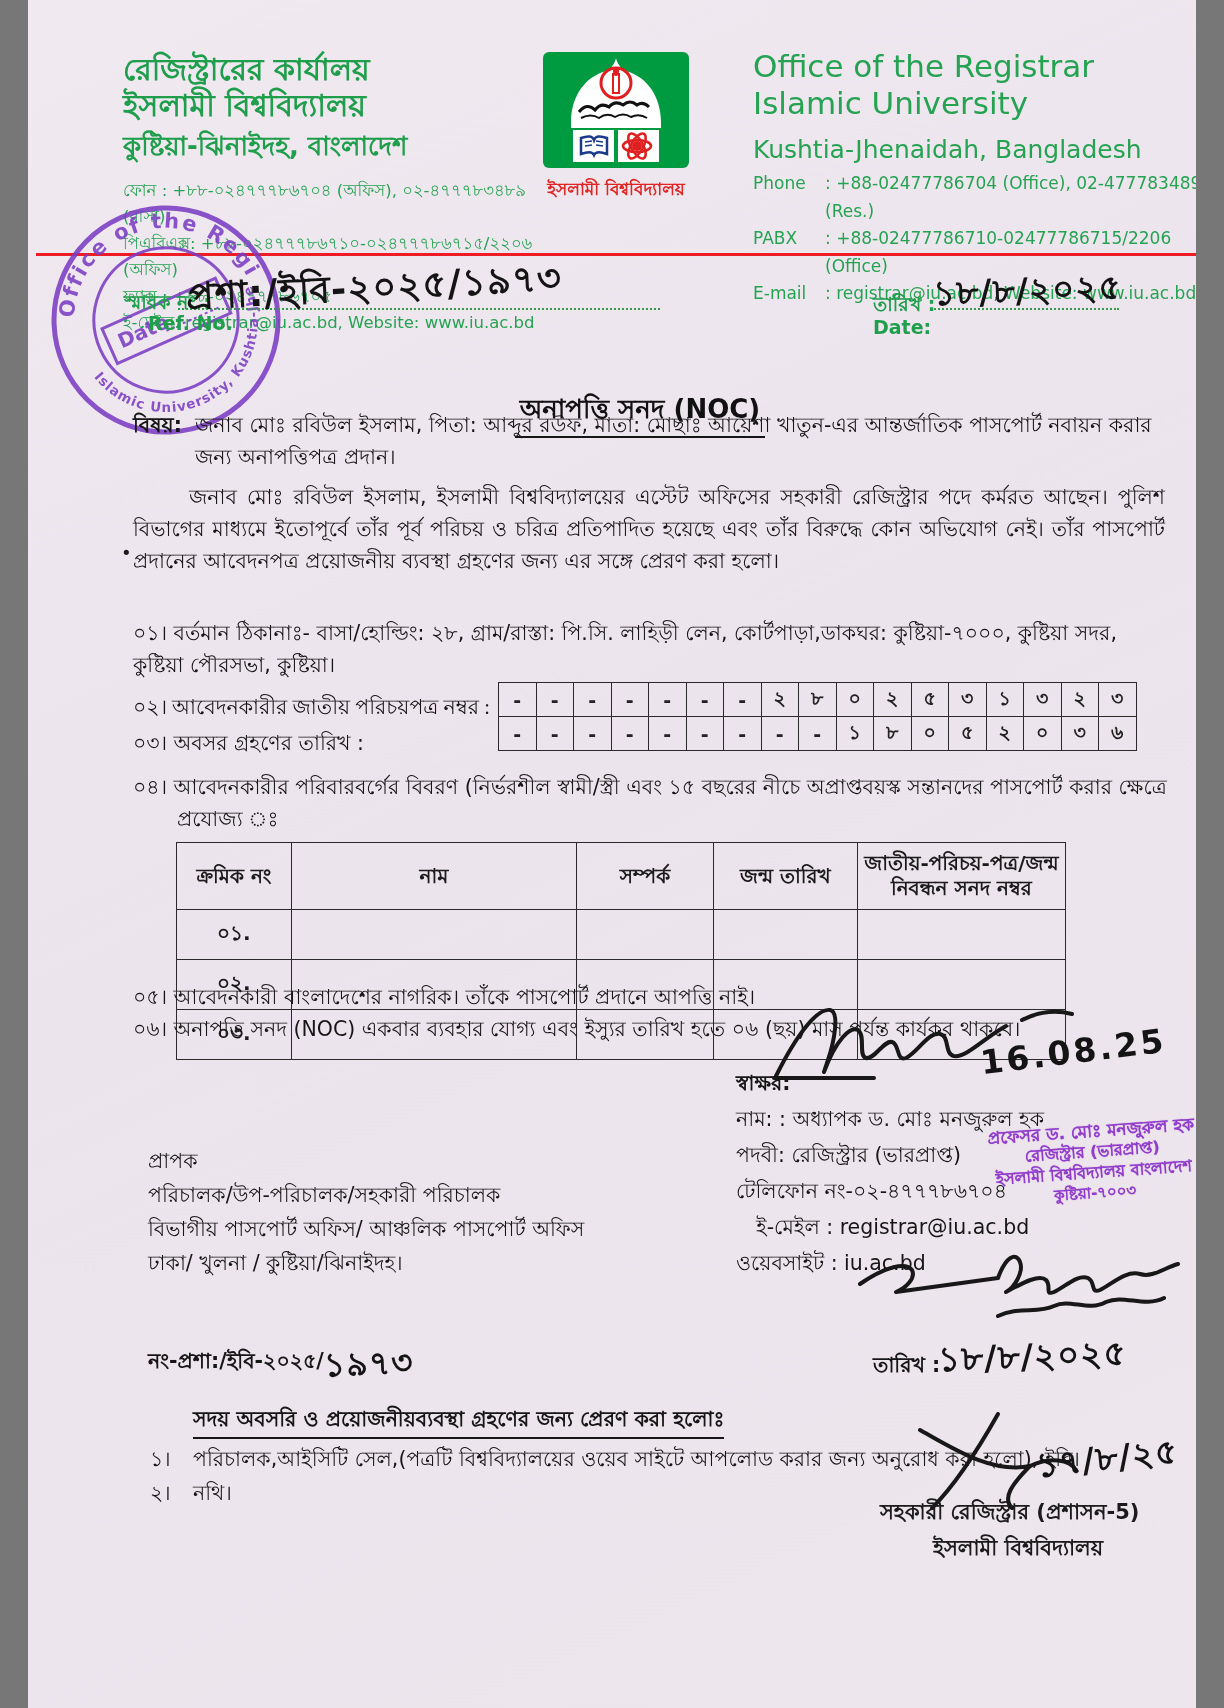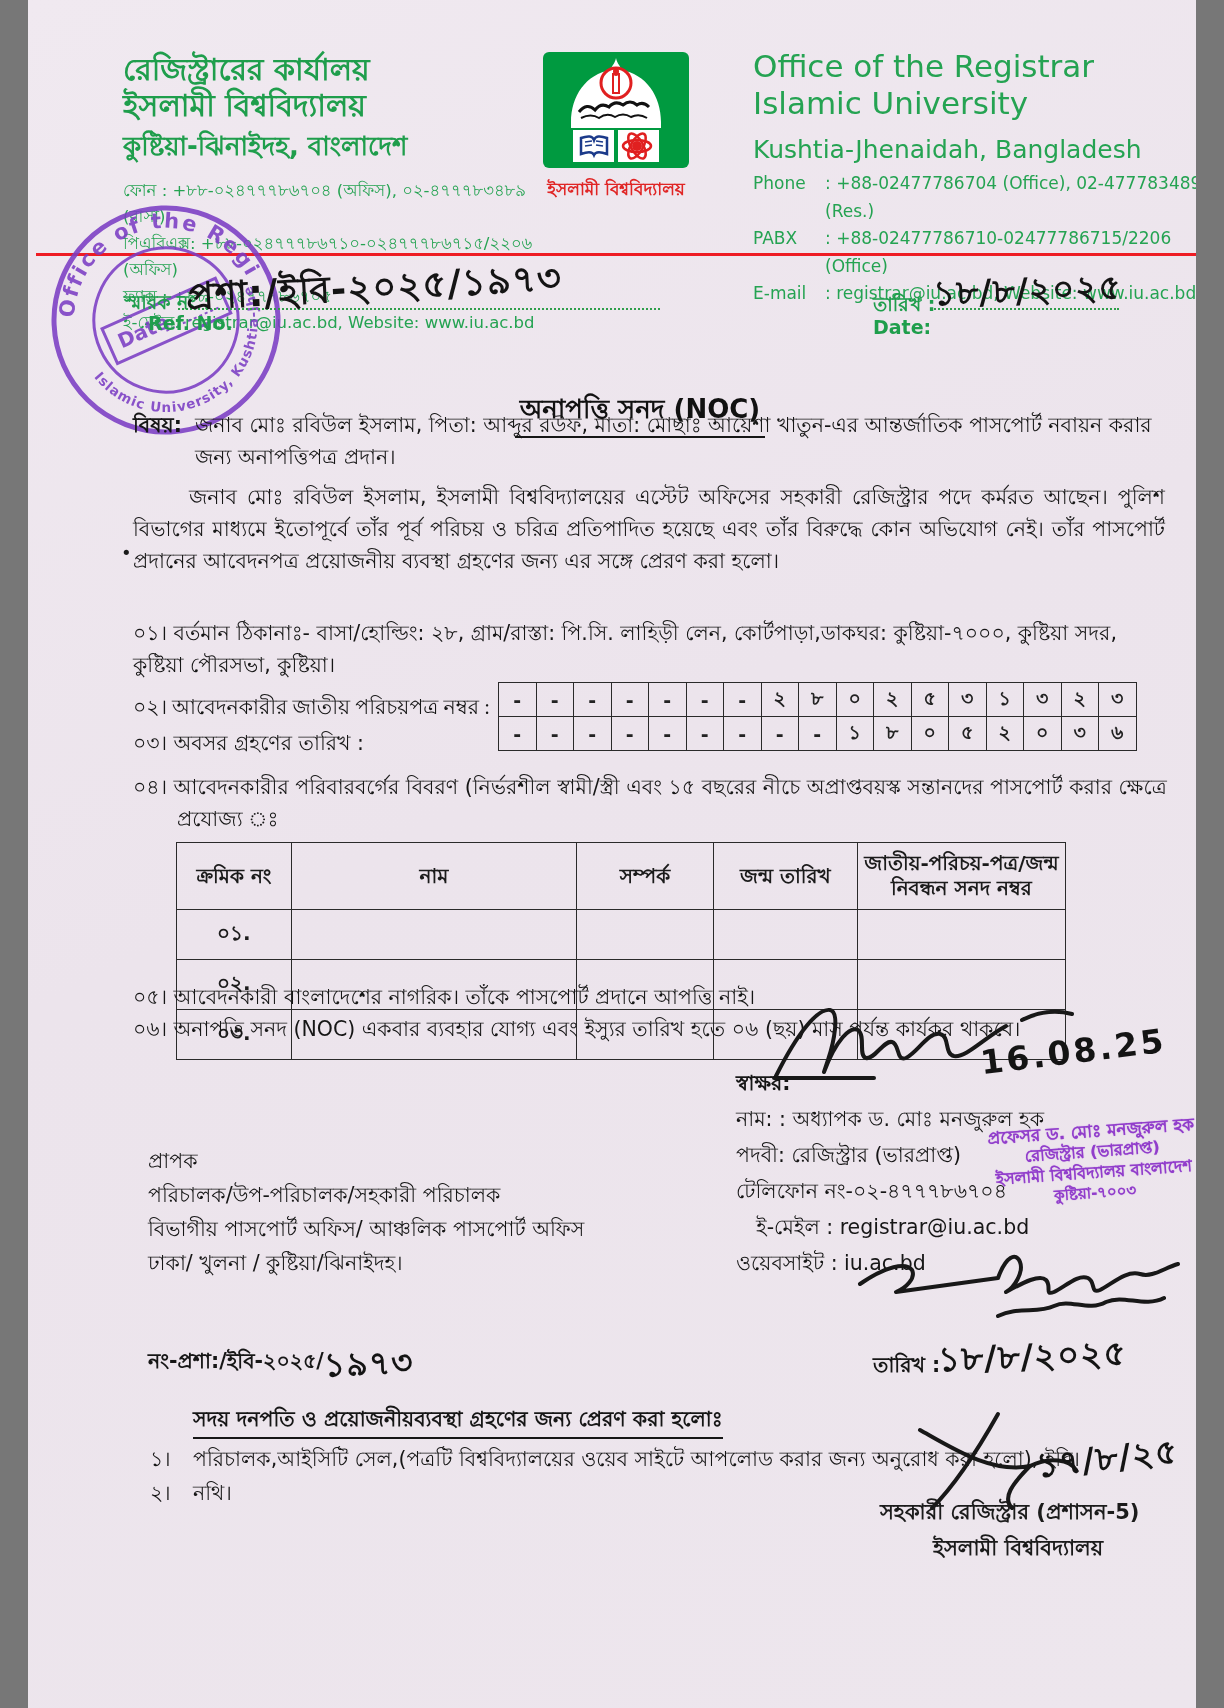--- a/index.html
+++ b/index.html
@@ -295,21 +295,21 @@
     <path d="M150,78 C170,68 190,76 206,68 C222,60 240,74 258,64 C276,56 296,70 316,60"></path>
   </svg>
 
   <div class="abs" style="left:120px;top:1346px;display:flex;align-items:flex-start;">
     <span class="body-text" style="font-weight:bold;">নং-প্রশা:/ইবি-২০২৫/</span>
     <span class="hand" style="font-size:33px;margin-top:-8px;transform:rotate(-2deg);">১৯৭৩</span>
   </div>
   <div class="abs body-text" style="left:845px;top:1350px;font-weight:bold;">তারিখ :</div>
   <div class="abs hand" style="left:910px;top:1330px;font-size:34px;transform:rotate(-2deg);">১৮/৮/২০২৫</div>
 
-  <div class="abs body-text" style="left:165px;top:1404px;font-weight:bold;border-bottom:2px solid #161616;padding-bottom:1px;">সদয় দনপতি ও প্রয়োজনীয়ব্যবস্থা গ্রহণের জন্য প্রেরণ করা হলোঃ</div>
+  <div class="abs body-text" style="left:165px;top:1404px;font-weight:bold;border-bottom:2px solid #161616;padding-bottom:1px;">সদয় অবসরি ও প্রয়োজনীয়ব্যবস্থা গ্রহণের জন্য প্রেরণ করা হলোঃ</div>
   <div class="abs body-text" style="left:122px;top:1444px;">১।</div>
   <div class="abs body-text" style="left:165px;top:1444px;width:960px;">পরিচালক,আইসিটি সেল,(পত্রটি বিশ্ববিদ্যালয়ের ওয়েব সাইটে আপলোড করার জন্য অনুরোধ করা হলো), ইবি।</div>
   <div class="abs body-text" style="left:122px;top:1478px;">২।</div>
   <div class="abs body-text" style="left:165px;top:1478px;">নথি।</div>
 
   <svg class="sig abs" style="left:840px;top:1408px;" width="290" height="105" viewBox="0 0 290 105">
     <path d="M130,6 C112,38 90,74 64,100"></path>
     <path d="M52,22 C84,40 124,66 162,58 C144,76 134,90 144,100"></path>
     <path d="M162,58 C182,48 202,52 208,62"></path>
   </svg>

